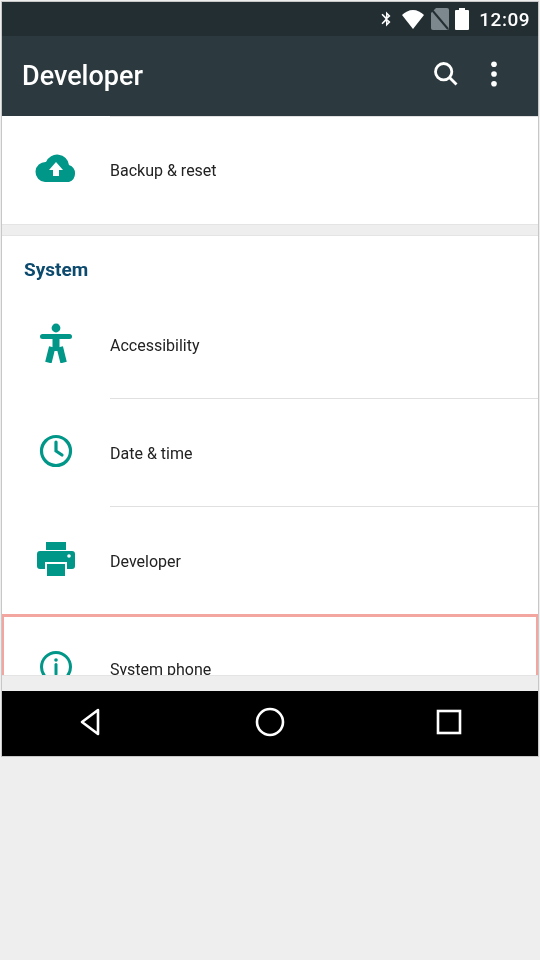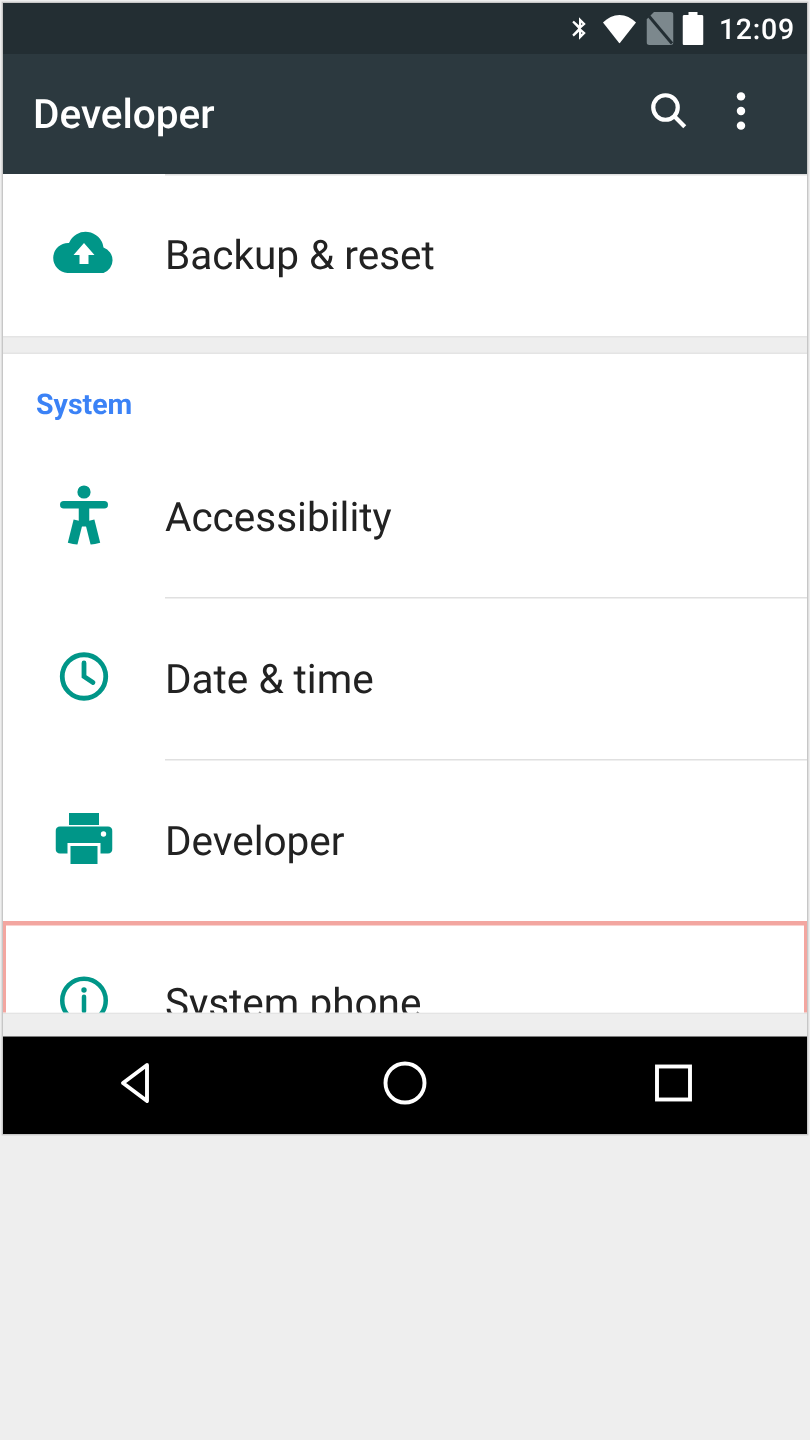--- a/index.html
+++ b/index.html
@@ -13,26 +13,26 @@
 
   
   .actionbar { height: 80px; background: #2c393f; color: #fff; display: flex; align-items: center; padding: 0 20px; }
   .actionbar .title { font-size: 27px; font-weight: 500; flex: 1; }
   .actionbar .ab-icon { width: 48px; height: 48px; display: flex; align-items: center; justify-content: center; }
 
   
   .content { flex: 1; background: #fff; overflow: hidden; }
   .section { background: #fff; }
   .section + .section-gap { height: 12px; background: #eeeeee; border-top: 1px solid #e4e4e4; border-bottom: 1px solid #e4e4e4; }
-  .subheader { color: #3b82f6; font-weight: 700; font-size: 19px; padding: 22px 22px 10px 22px; }
+  .subheader { color: #0c4a6e; font-weight: 700; font-size: 19px; padding: 22px 22px 10px 22px; }
 
   .row { display: flex; align-items: center; min-height: 96px; padding: 0 0 0 0; position: relative; }
   .row.tall { min-height: 108px; }
   .row .row-icon { width: 108px; display: flex; align-items: center; justify-content: center; }
-  .row .row-label { font-size: 27px; color: #222; }
+  .row .row-label { font-size: 16px; color: #222; }
   .row .divider { position: absolute; right: 0; bottom: 0; left: 108px; height: 1px; background: #e0e0e0; }
   .row.first .topdivider { position: absolute; right: 0; top: 0; left: 108px; height: 1px; background: #e0e0e0; }
 
   .highlight-box { position: absolute; border: 3px solid #f3a6a0; pointer-events: none; }
 
   
   .navbar { height: 65px; background: #000; display: flex; align-items: center; justify-content: space-around; }
   .navbtn { width: 100px; height: 65px; display: flex; align-items: center; justify-content: center; }
 </style>
 </head>

